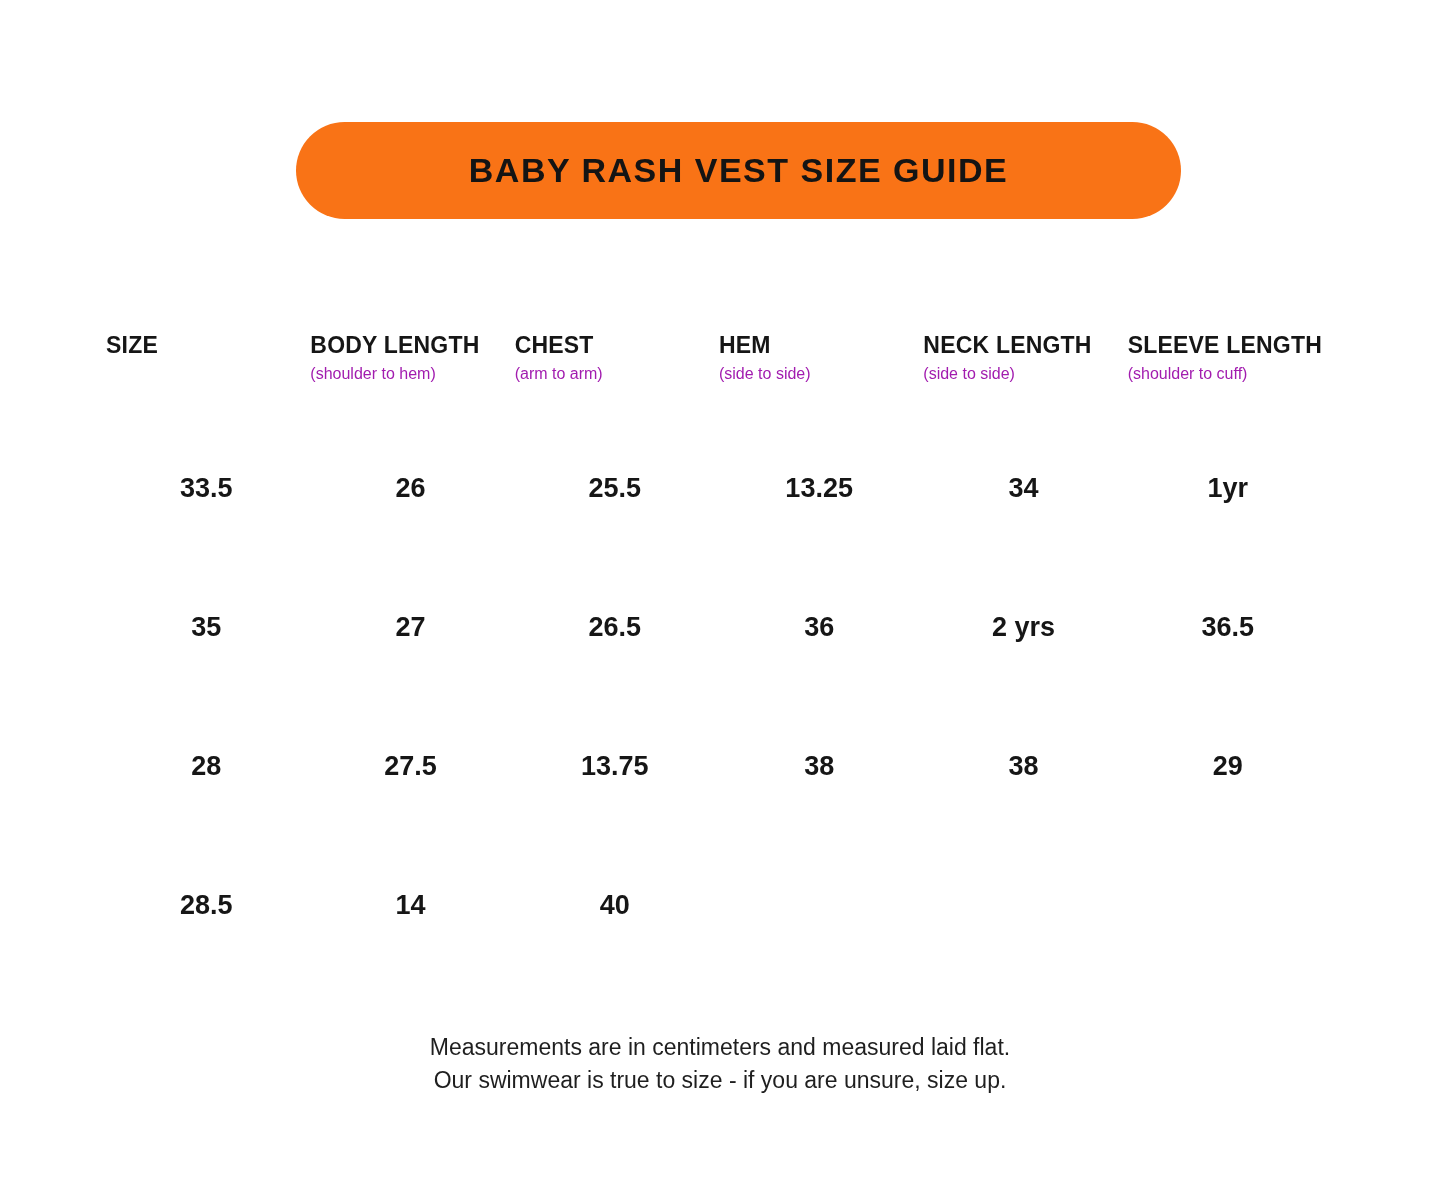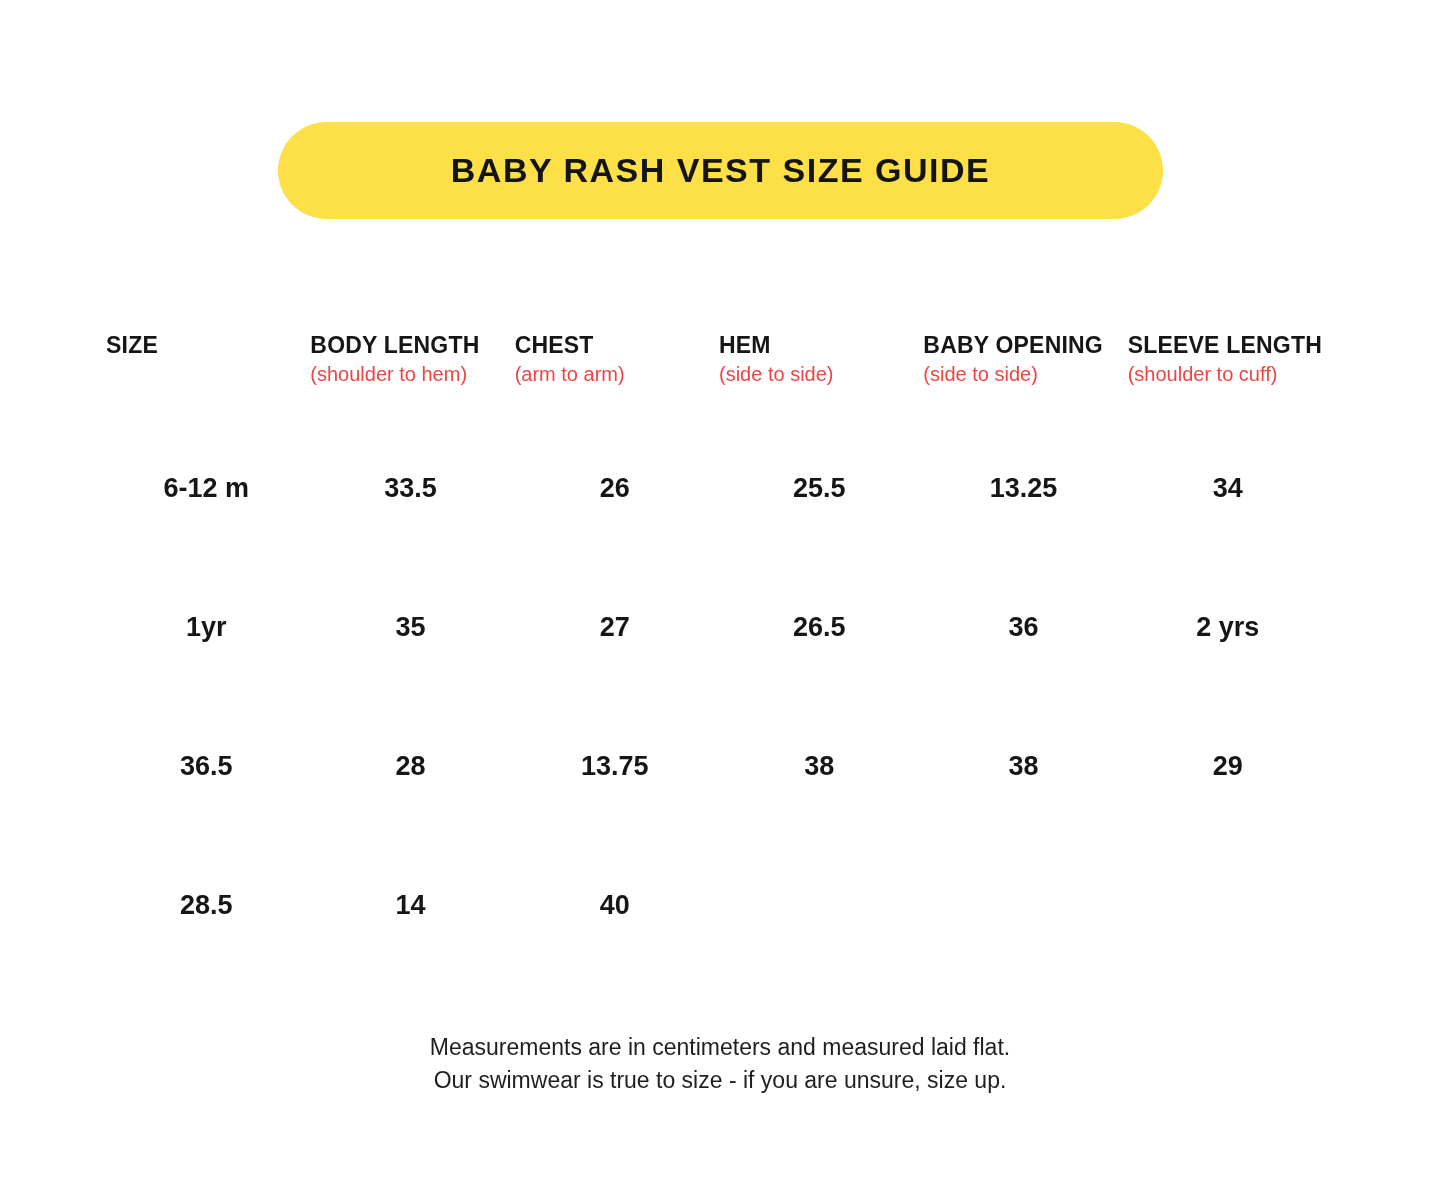--- a/index.html
+++ b/index.html
@@ -9,25 +9,25 @@
     height: 1200px;
     background: #ffffff;
     font-family: "Liberation Sans", sans-serif;
     color: #161616;
     position: relative;
     overflow: hidden;
   }
 
   .title-pill {
     position: absolute;
-    left: 278px;
+    left: 296px;
     top: 122px;
     width: 885px;
     height: 97px;
-    background: #fde047;
+    background: #f97316;
     border-radius: 48.5px;
     display: flex;
     align-items: center;
     justify-content: center;
   }
   .title-pill .title-text {
     margin: 0;
     font-size: 34px;
     font-weight: bold;
     letter-spacing: 1.5px;
@@ -49,24 +49,24 @@
     padding: 0 2px;
   }
   .th-main {
     font-size: 23px;
     font-weight: bold;
     letter-spacing: 0.2px;
     line-height: 29px;
     white-space: nowrap;
   }
   .th-sub {
-    font-size: 20px;
+    font-size: 16px;
     font-weight: normal;
     line-height: 28px;
-    color: #ef4444;
+    color: #a21caf;
     white-space: nowrap;
   }
   .td {
     display: flex;
     align-items: center;
     justify-content: center;
     font-size: 27px;
     font-weight: bold;
     text-align: center;
     white-space: nowrap;
@@ -103,44 +103,44 @@
   </div>
   <div class="th">
     <div class="th-main">CHEST</div>
     <div class="th-sub">(arm to arm)</div>
   </div>
   <div class="th">
     <div class="th-main">HEM</div>
     <div class="th-sub">(side to side)</div>
   </div>
   <div class="th">
-    <div class="th-main">BABY OPENING</div>
+    <div class="th-main">NECK LENGTH</div>
     <div class="th-sub">(side to side)</div>
   </div>
   <div class="th">
     <div class="th-main">SLEEVE LENGTH</div>
     <div class="th-sub">(shoulder to cuff)</div>
   </div>
 
-  <div class="td">6-12 m</div>
   <div class="td">33.5</div>
   <div class="td">26</div>
   <div class="td">25.5</div>
   <div class="td">13.25</div>
   <div class="td">34</div>
 
   <div class="td">1yr</div>
   <div class="td">35</div>
   <div class="td">27</div>
   <div class="td">26.5</div>
   <div class="td">36</div>
 
   <div class="td">2 yrs</div>
   <div class="td">36.5</div>
   <div class="td">28</div>
+  <div class="td">27.5</div>
   <div class="td">13.75</div>
   <div class="td">38</div>
 
   <div class="td">38</div>
   <div class="td">29</div>
   <div class="td">28.5</div>
   <div class="td">14</div>
   <div class="td">40</div>
 </div>
 

